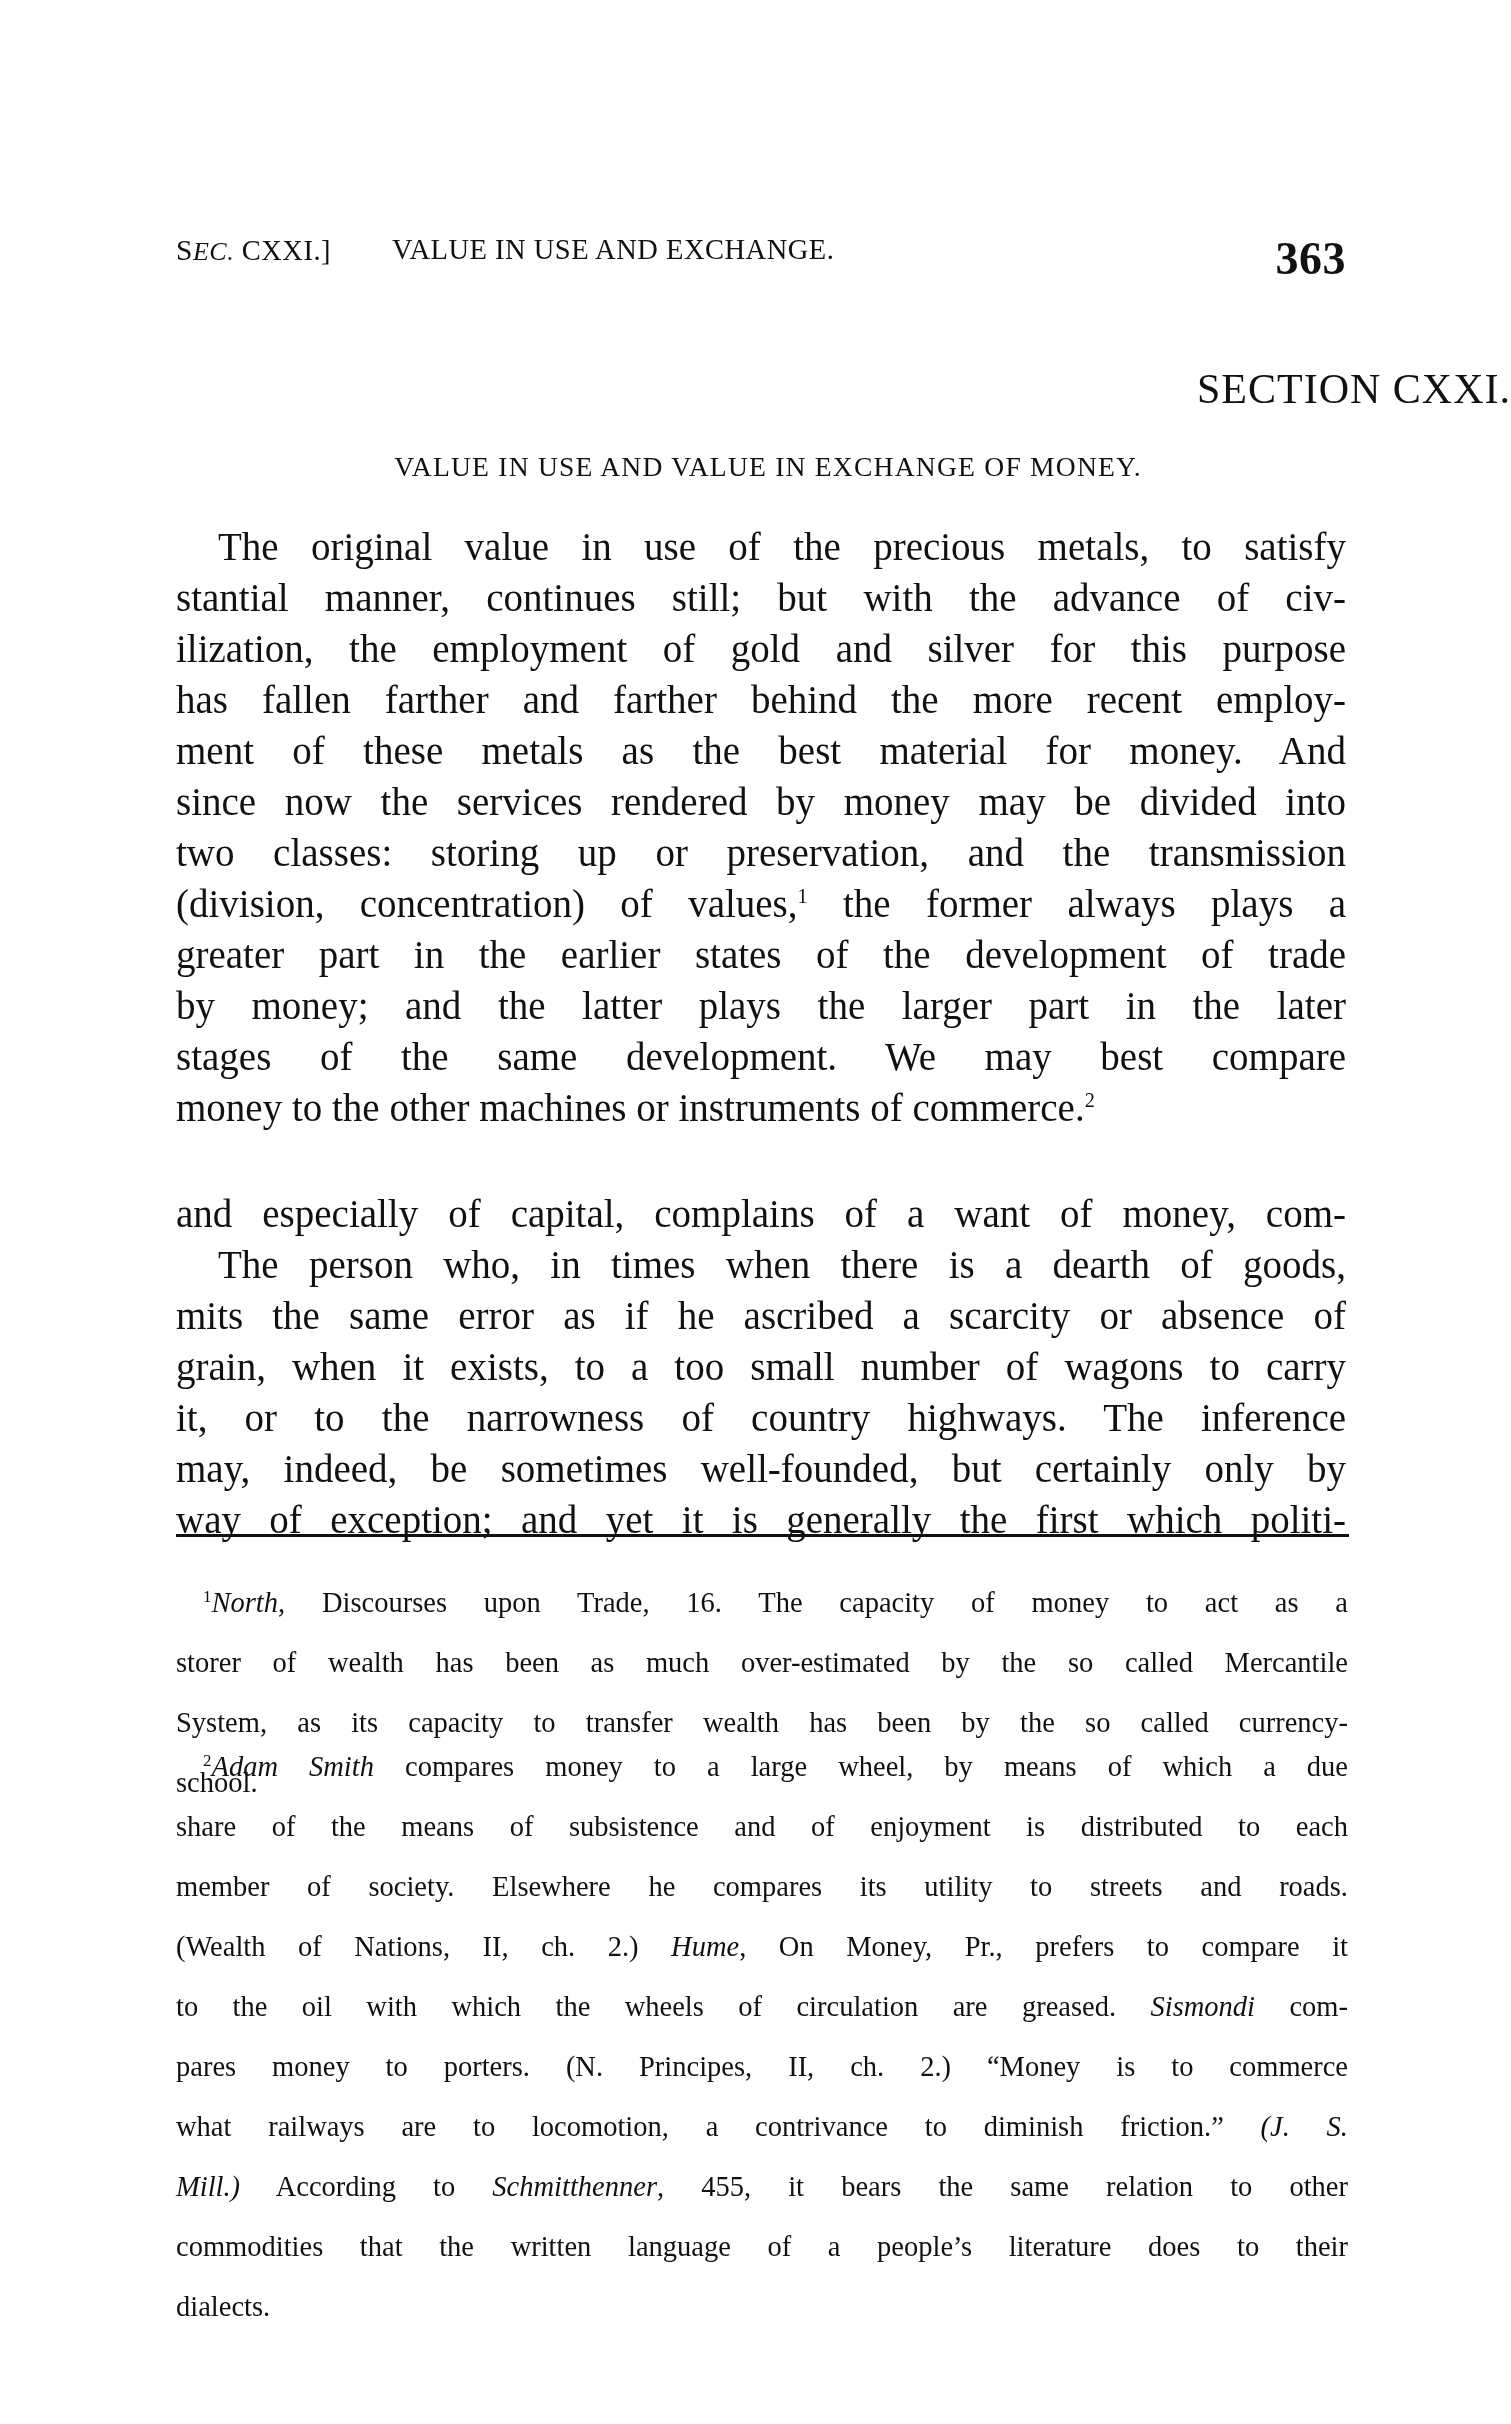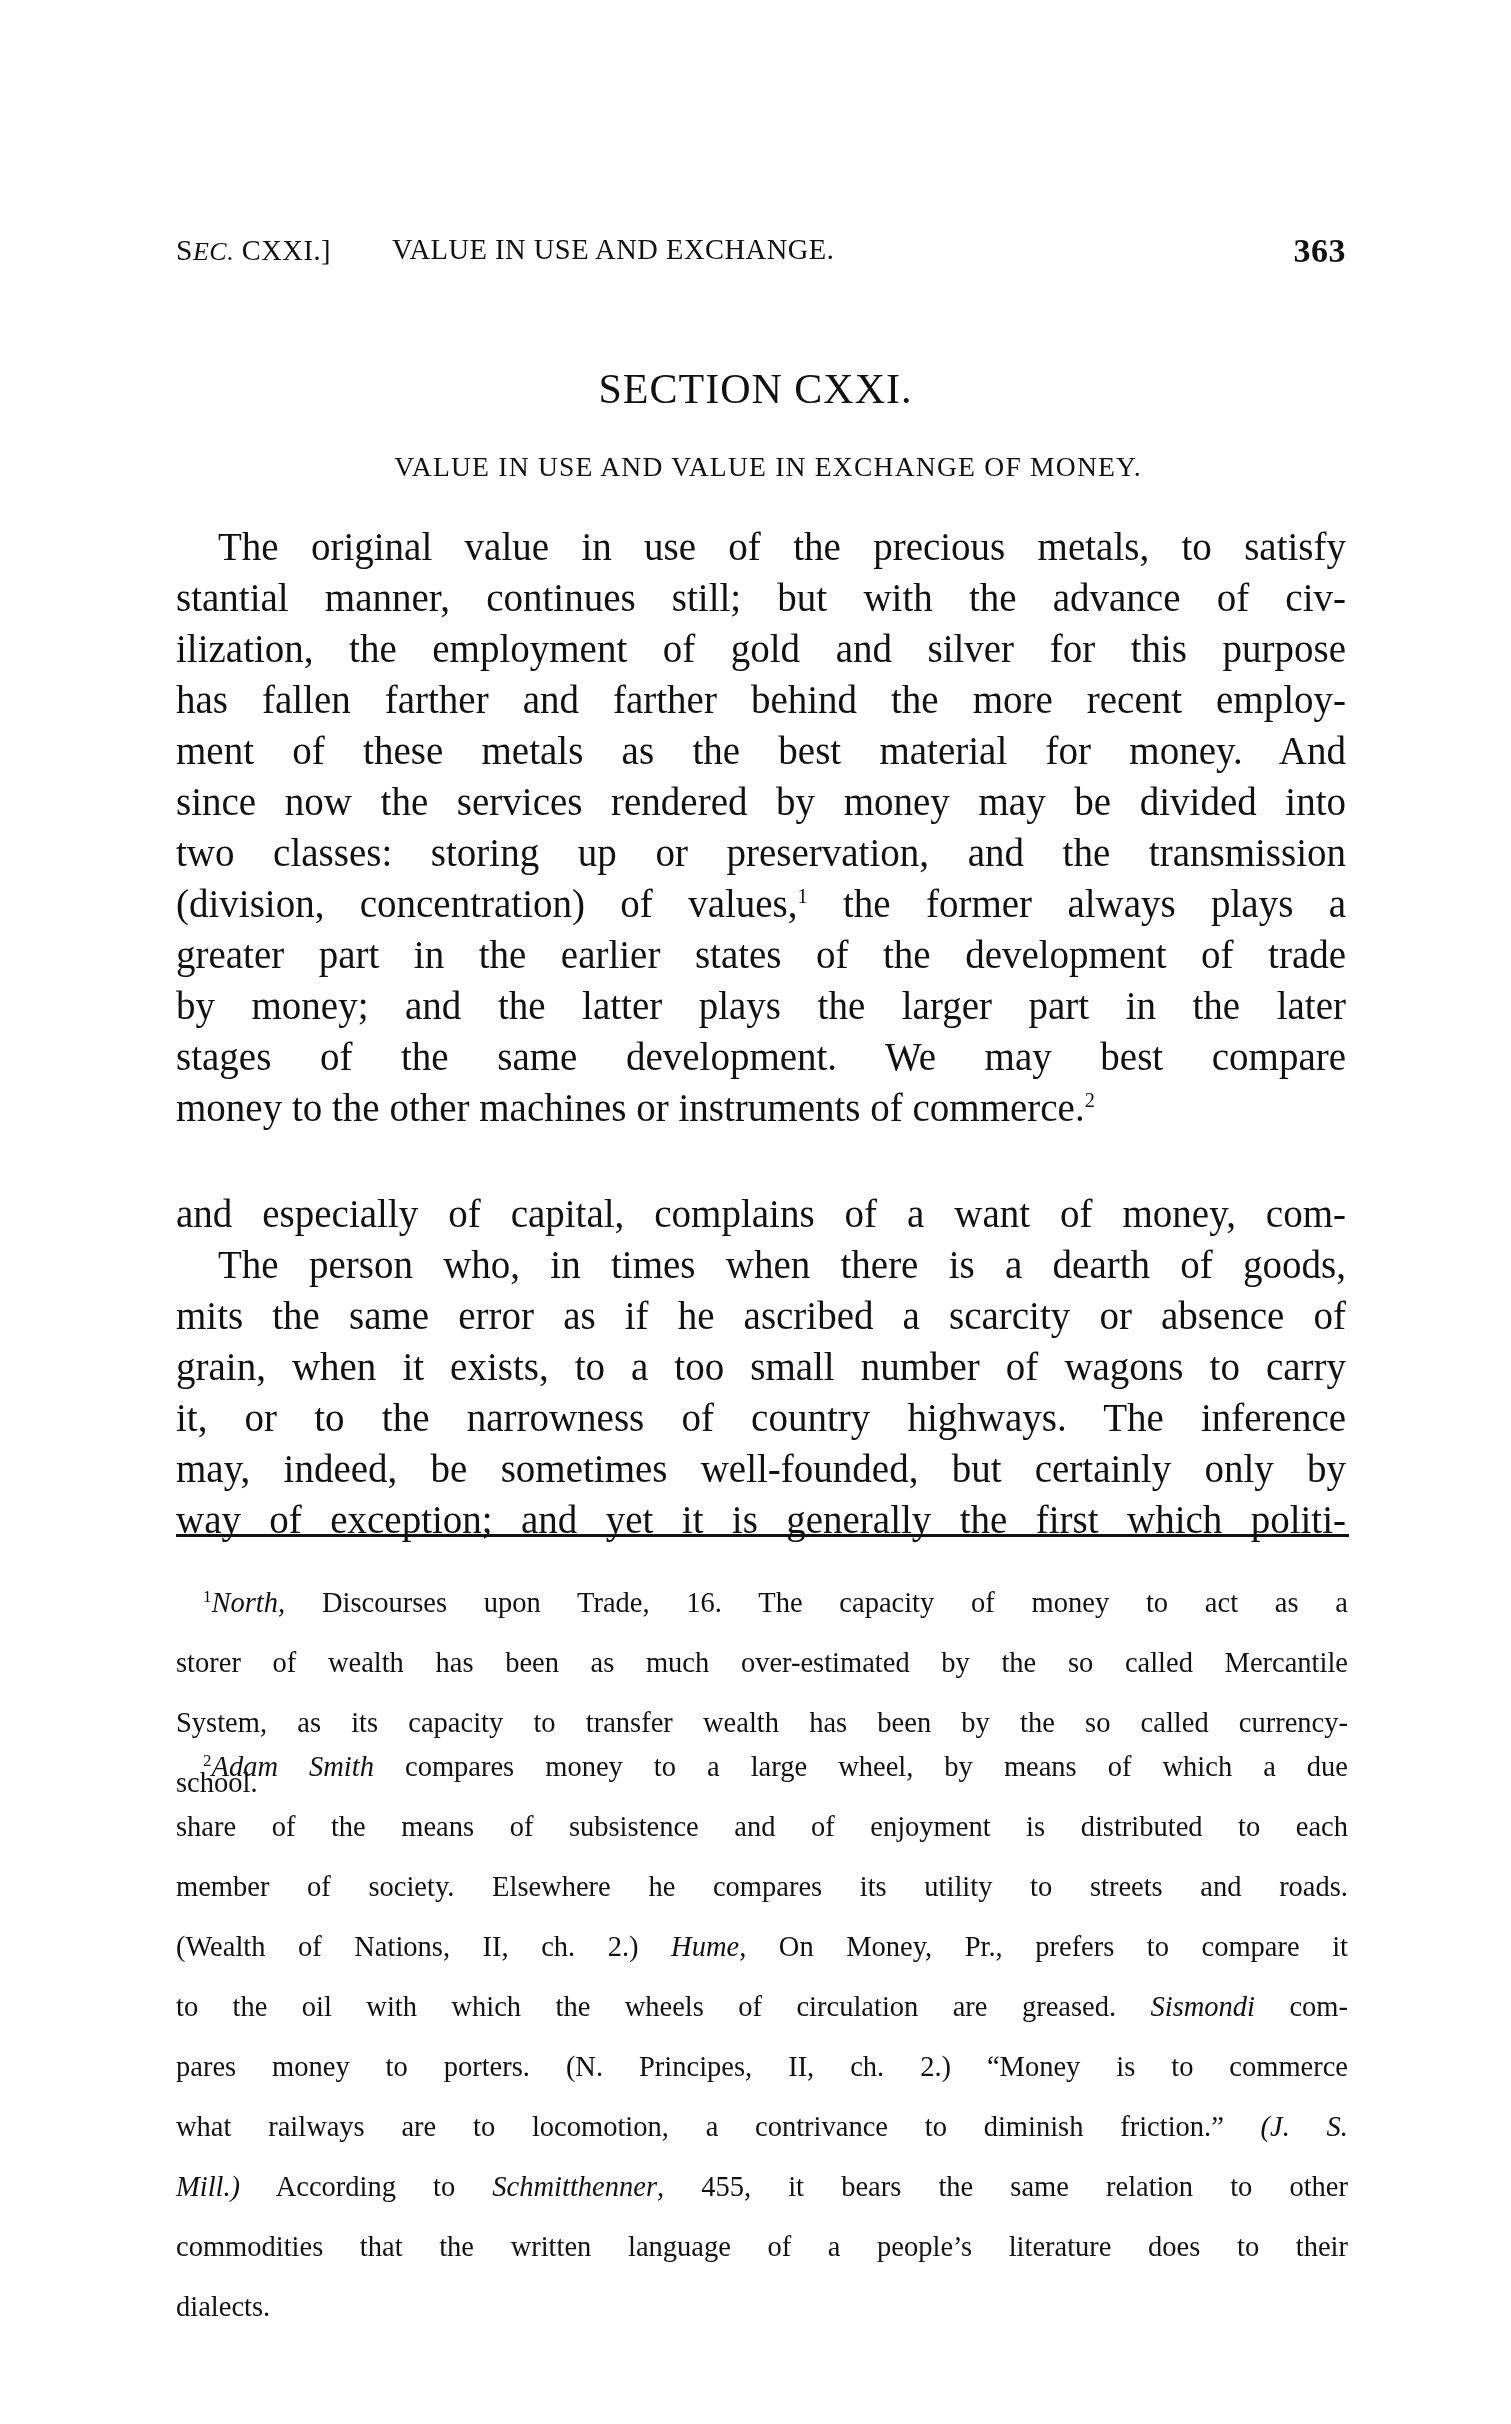--- a/index.html
+++ b/index.html
@@ -11,25 +11,25 @@
   .page { position: absolute; left: 0; top: 0; width: 1511px; height: 2424px; }
 
   .running-head {
     position: absolute; left: 176px; top: 234px; width: 1170px; height: 38px;
     font-size: 28.5px; letter-spacing: 0.5px;
   }
   .rh-section { position: absolute; left: 0; top: 0; }
   .rh-section .sc-big { font-size: 29.5px; }
   .rh-section .sc-small { font-size: 26px; font-style: italic; }
   .rh-title { position: absolute; left: 216px; top: 0; }
-  .rh-page { position: absolute; right: 0; top: -1.9px; font-size: 34px; font-weight: bold; }
+  .rh-page { position: absolute; right: 0; top: -1.9px; font-size: 46px; font-weight: bold; }
 
   .section-heading {
     position: absolute; left: 0; width: 1511px; top: 365px;
-    text-align: center; font-size: 42px; letter-spacing: 1px;
+    text-align: right; font-size: 42px; letter-spacing: 1px;
   }
   .section-subheading {
     position: absolute; left: 188px; top: 451px; width: 1160px;
     text-align: center; font-size: 27.6px; letter-spacing: 1.2px;
   }
 
   .body-text {
     position: absolute; left: 176px; width: 1170px;
     font-size: 39px; line-height: 51px; text-align: justify;
   }

